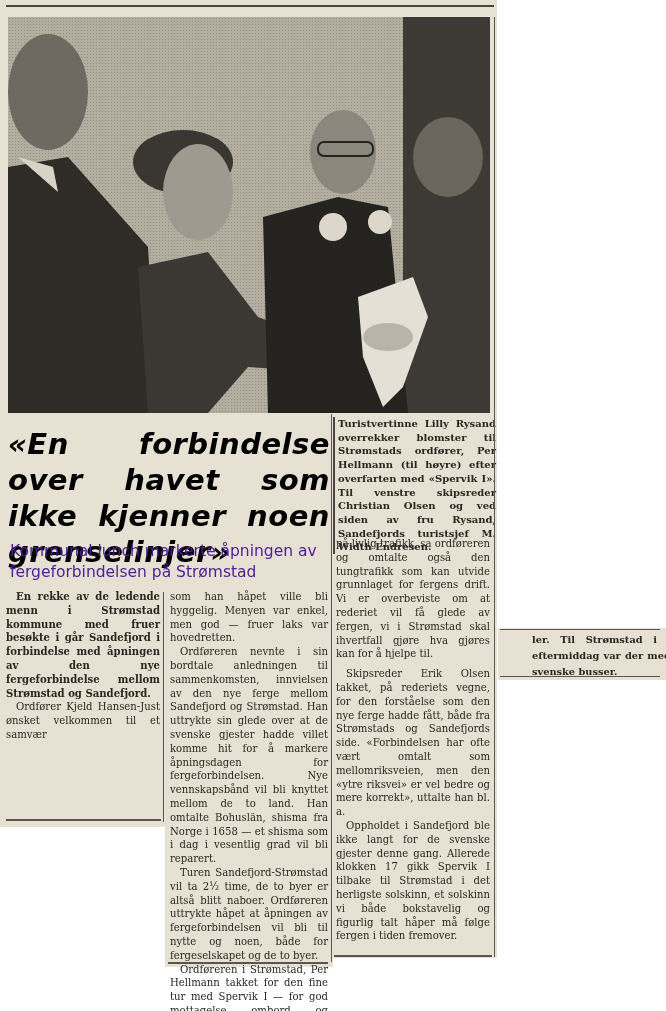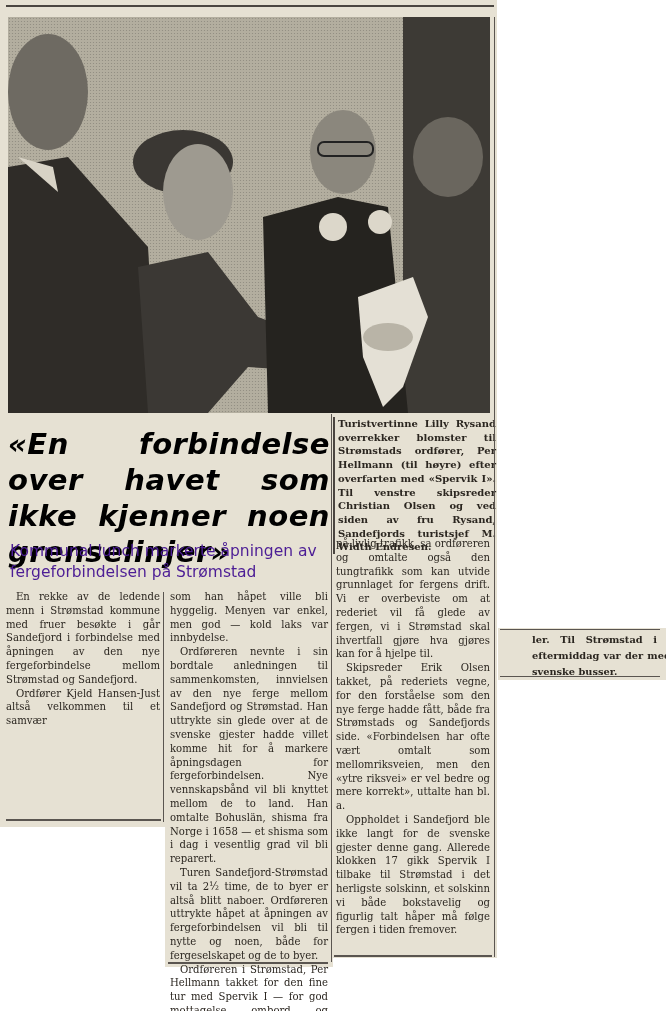--- a/index.html
+++ b/index.html
@@ -18,21 +18,21 @@
      font-family:"DejaVu Sans","Liberation Sans",sans-serif;font-weight:bold;font-style:italic;
      font-size:29px;line-height:36px;color:#000000;letter-spacing:0.5px;text-align:justify;}
   .subhead{position:absolute;left:10px;top:541px;width:318px;text-align:left;
      font-family:"DejaVu Sans","Liberation Sans",sans-serif;font-size:15.5px;line-height:21px;color:#4c1d95;}
   .caption{position:absolute;left:333px;top:417px;width:158px;font-weight:bold;
      font-size:10px;line-height:13.7px;text-align:justify;border-left:2px solid #4a4540;padding-left:3px;}
   .wavy{position:absolute;left:336px;top:527px;width:152px;height:6px;overflow:hidden;}
   .col{position:absolute;font-size:10.1px;line-height:13.8px;text-align:justify;hyphens:auto;}
   .col p{margin:0;text-indent:10px;}
   .col p.noindent{text-indent:0;}
-  .b{font-weight:normal;}
+  .b{font-weight:bold;}
   #c1{left:6px;top:590px;width:154px;}
   #c2{left:170px;top:590px;width:158px;}
   #c3{left:336px;top:537px;width:154px;}
   #c4{left:506px;top:632px;width:154px;font-weight:bold;font-size:9.8px;line-height:16px;margin-left:26px;}
   .vrule{position:absolute;width:1px;background:#5a5550;}
   .hrule{position:absolute;height:2px;background:#5a5550;}
 </style>
 </head>
 <body>
 
@@ -87,30 +87,30 @@
 <div class="vrule" style="left:331px;top:414px;height:548px;"></div>
 <div class="vrule" style="left:494px;top:17px;height:940px;"></div>
 <div class="hrule" style="left:6px;top:819px;width:155px;"></div>
 <div class="hrule" style="left:168px;top:962px;width:160px;"></div>
 <div class="hrule" style="left:334px;top:955px;width:158px;"></div>
 <div class="hrule" style="left:500px;top:629px;width:160px;height:1px;"></div>
 <div class="hrule" style="left:500px;top:676px;width:160px;height:1px;"></div>
 
 <div class="col" id="c1">
   <p class="b">En rekke av de ledende menn i Strømstad kommune med fruer besøkte i går Sandefjord i forbindelse med åpningen av den nye fergeforbindelse mellom Strømstad og Sandefjord.</p>
-  <p>Ordfører Kjeld Hansen-Just altså velkommen til et samvær</p>
+  <p>Ordfører Kjeld Hansen-Just ønsket velkommen til et samvær</p>
 </div>
 
 <div class="col" id="c2">
-  <p class="noindent">som han håpet ville bli hyggelig. Menyen var enkel, men god — kold laks var innbydelse.</p>
+  <p class="noindent">som han håpet ville bli hyggelig. Menyen var enkel, men god — fruer laks var hovedretten.</p>
   <p>Ordføreren nevnte i sin bordtale anledningen til sammenkomsten, innvielsen av den nye ferge mellom Sandefjord og Strømstad. Han uttrykte sin glede over at de svenske gjester hadde villet komme hit for å markere åpningsdagen for fergeforbindelsen. Nye vennskapsbånd vil bli knyttet mellom de to land. Han omtalte Bohuslän, shisma fra Norge i 1658 — et shisma som i dag i vesentlig grad vil bli reparert.</p>
   <p>Turen Sandefjord-Strømstad vil ta 2½ time, de to byer er altså blitt naboer. Ordføreren uttrykte håpet at åpningen av fergeforbindelsen vil bli til nytte og noen, både for fergeselskapet og de to byer.</p>
   <p>Ordføreren i Strømstad, Per Hellmann takket for den fine tur med Spervik I — for god mottagelse ombord og Sandefjord kommunes hyggelige innbydelse til lunch. — Vi har, sa Hellmann, fått en forbindelse over havet som ikke kjenner noen grenselinjer. Vi gleder oss meget over den nye forbindelse som sikkert vil øke de vennskapelige forbindelser mellom de to byer og land. Vi håper og tror</p>
 </div>
 
 <div class="col" id="c3">
   <p class="noindent">på livlig trafikk, sa ordføreren og omtalte også den tungtrafikk som kan utvide grunnlaget for fergens drift. Vi er overbeviste om at rederiet vil få glede av fergen, vi i Strømstad skal ihvertfall gjøre hva gjøres kan for å hjelpe til.</p>
-  <p style="">Skipsreder Erik Olsen takket, på rederiets vegne, for den forståelse som den nye ferge hadde fått, både fra Strømstads og Sandefjords side. «Forbindelsen har ofte vært omtalt som mellomriksveien, men den «ytre riksvei» er vel bedre og mere korrekt», uttalte han bl. a.</p>
+  <p style="margin-top:6px">Skipsreder Erik Olsen takket, på rederiets vegne, for den forståelse som den nye ferge hadde fått, både fra Strømstads og Sandefjords side. «Forbindelsen har ofte vært omtalt som mellomriksveien, men den «ytre riksvei» er vel bedre og mere korrekt», uttalte han bl. a.</p>
   <p>Oppholdet i Sandefjord ble ikke langt for de svenske gjester denne gang. Allerede klokken 17 gikk Spervik I tilbake til Strømstad i det herligste solskinn, et solskinn vi både bokstavelig og figurlig talt håper må følge fergen i tiden fremover.</p>
 
 </div>
 
 <div class="col" id="c4">ler. Til Strømstad i går eftermiddag var der med to svenske busser.</div>
 
 </body></html>

